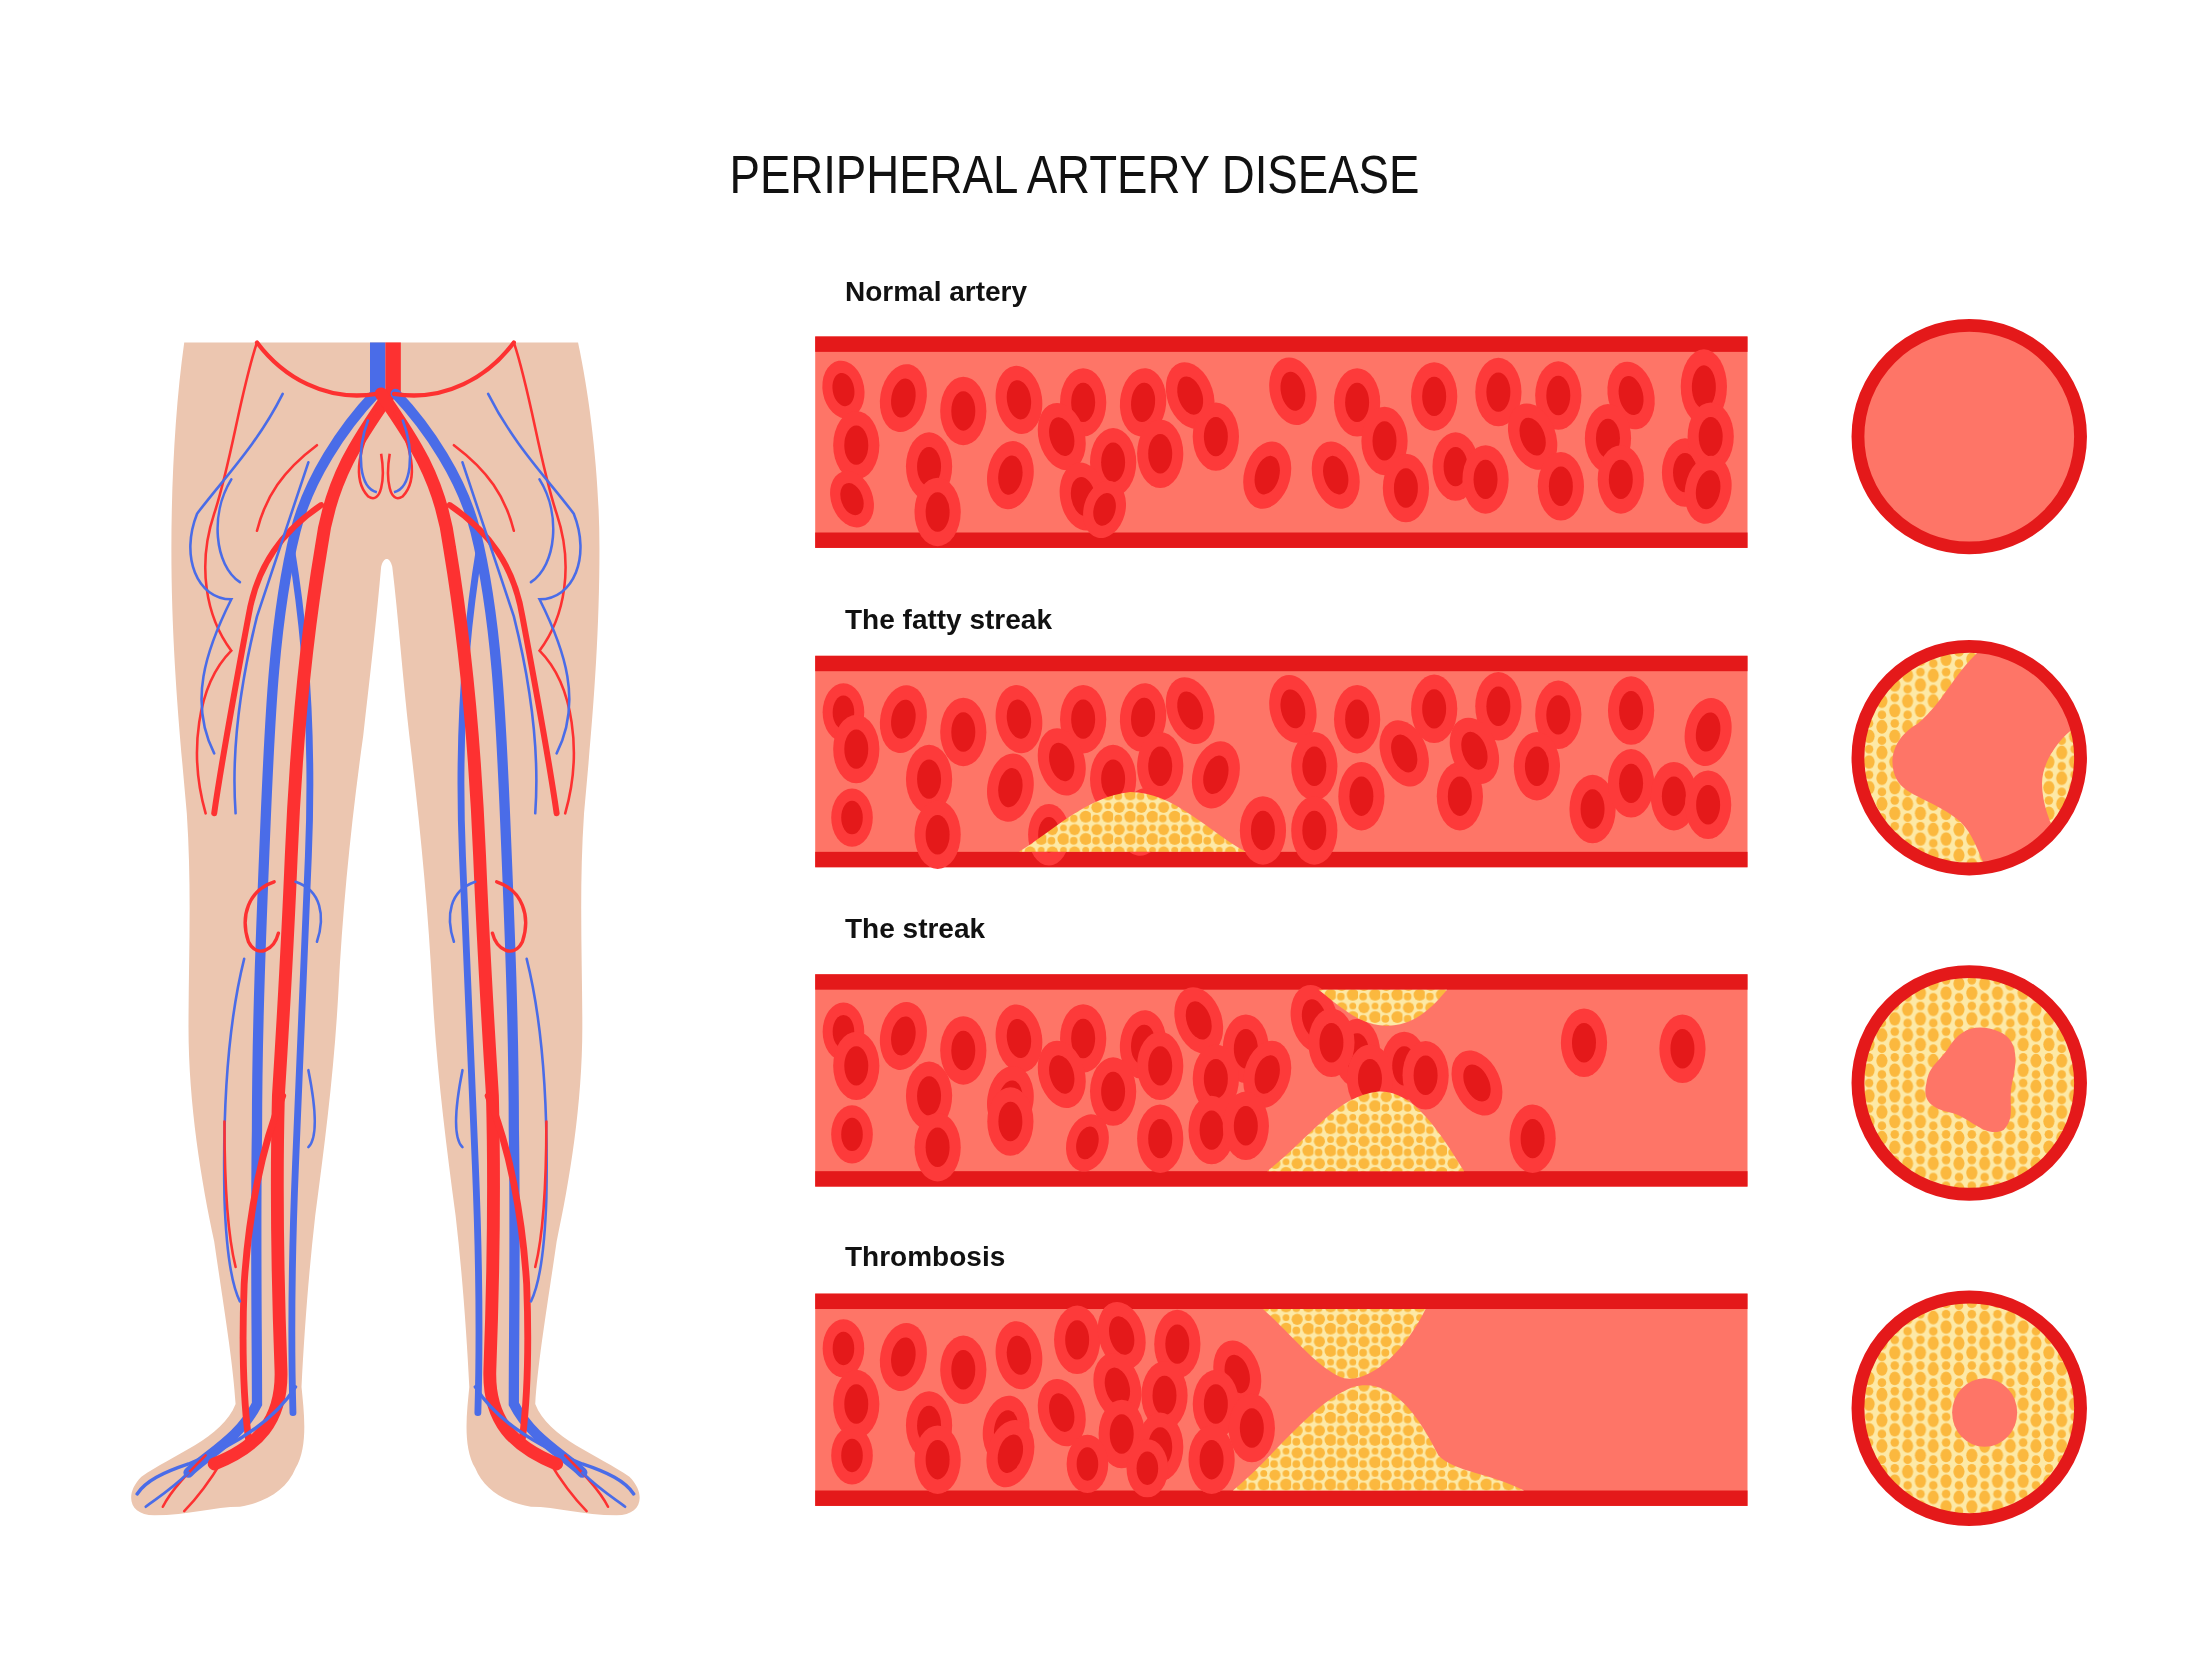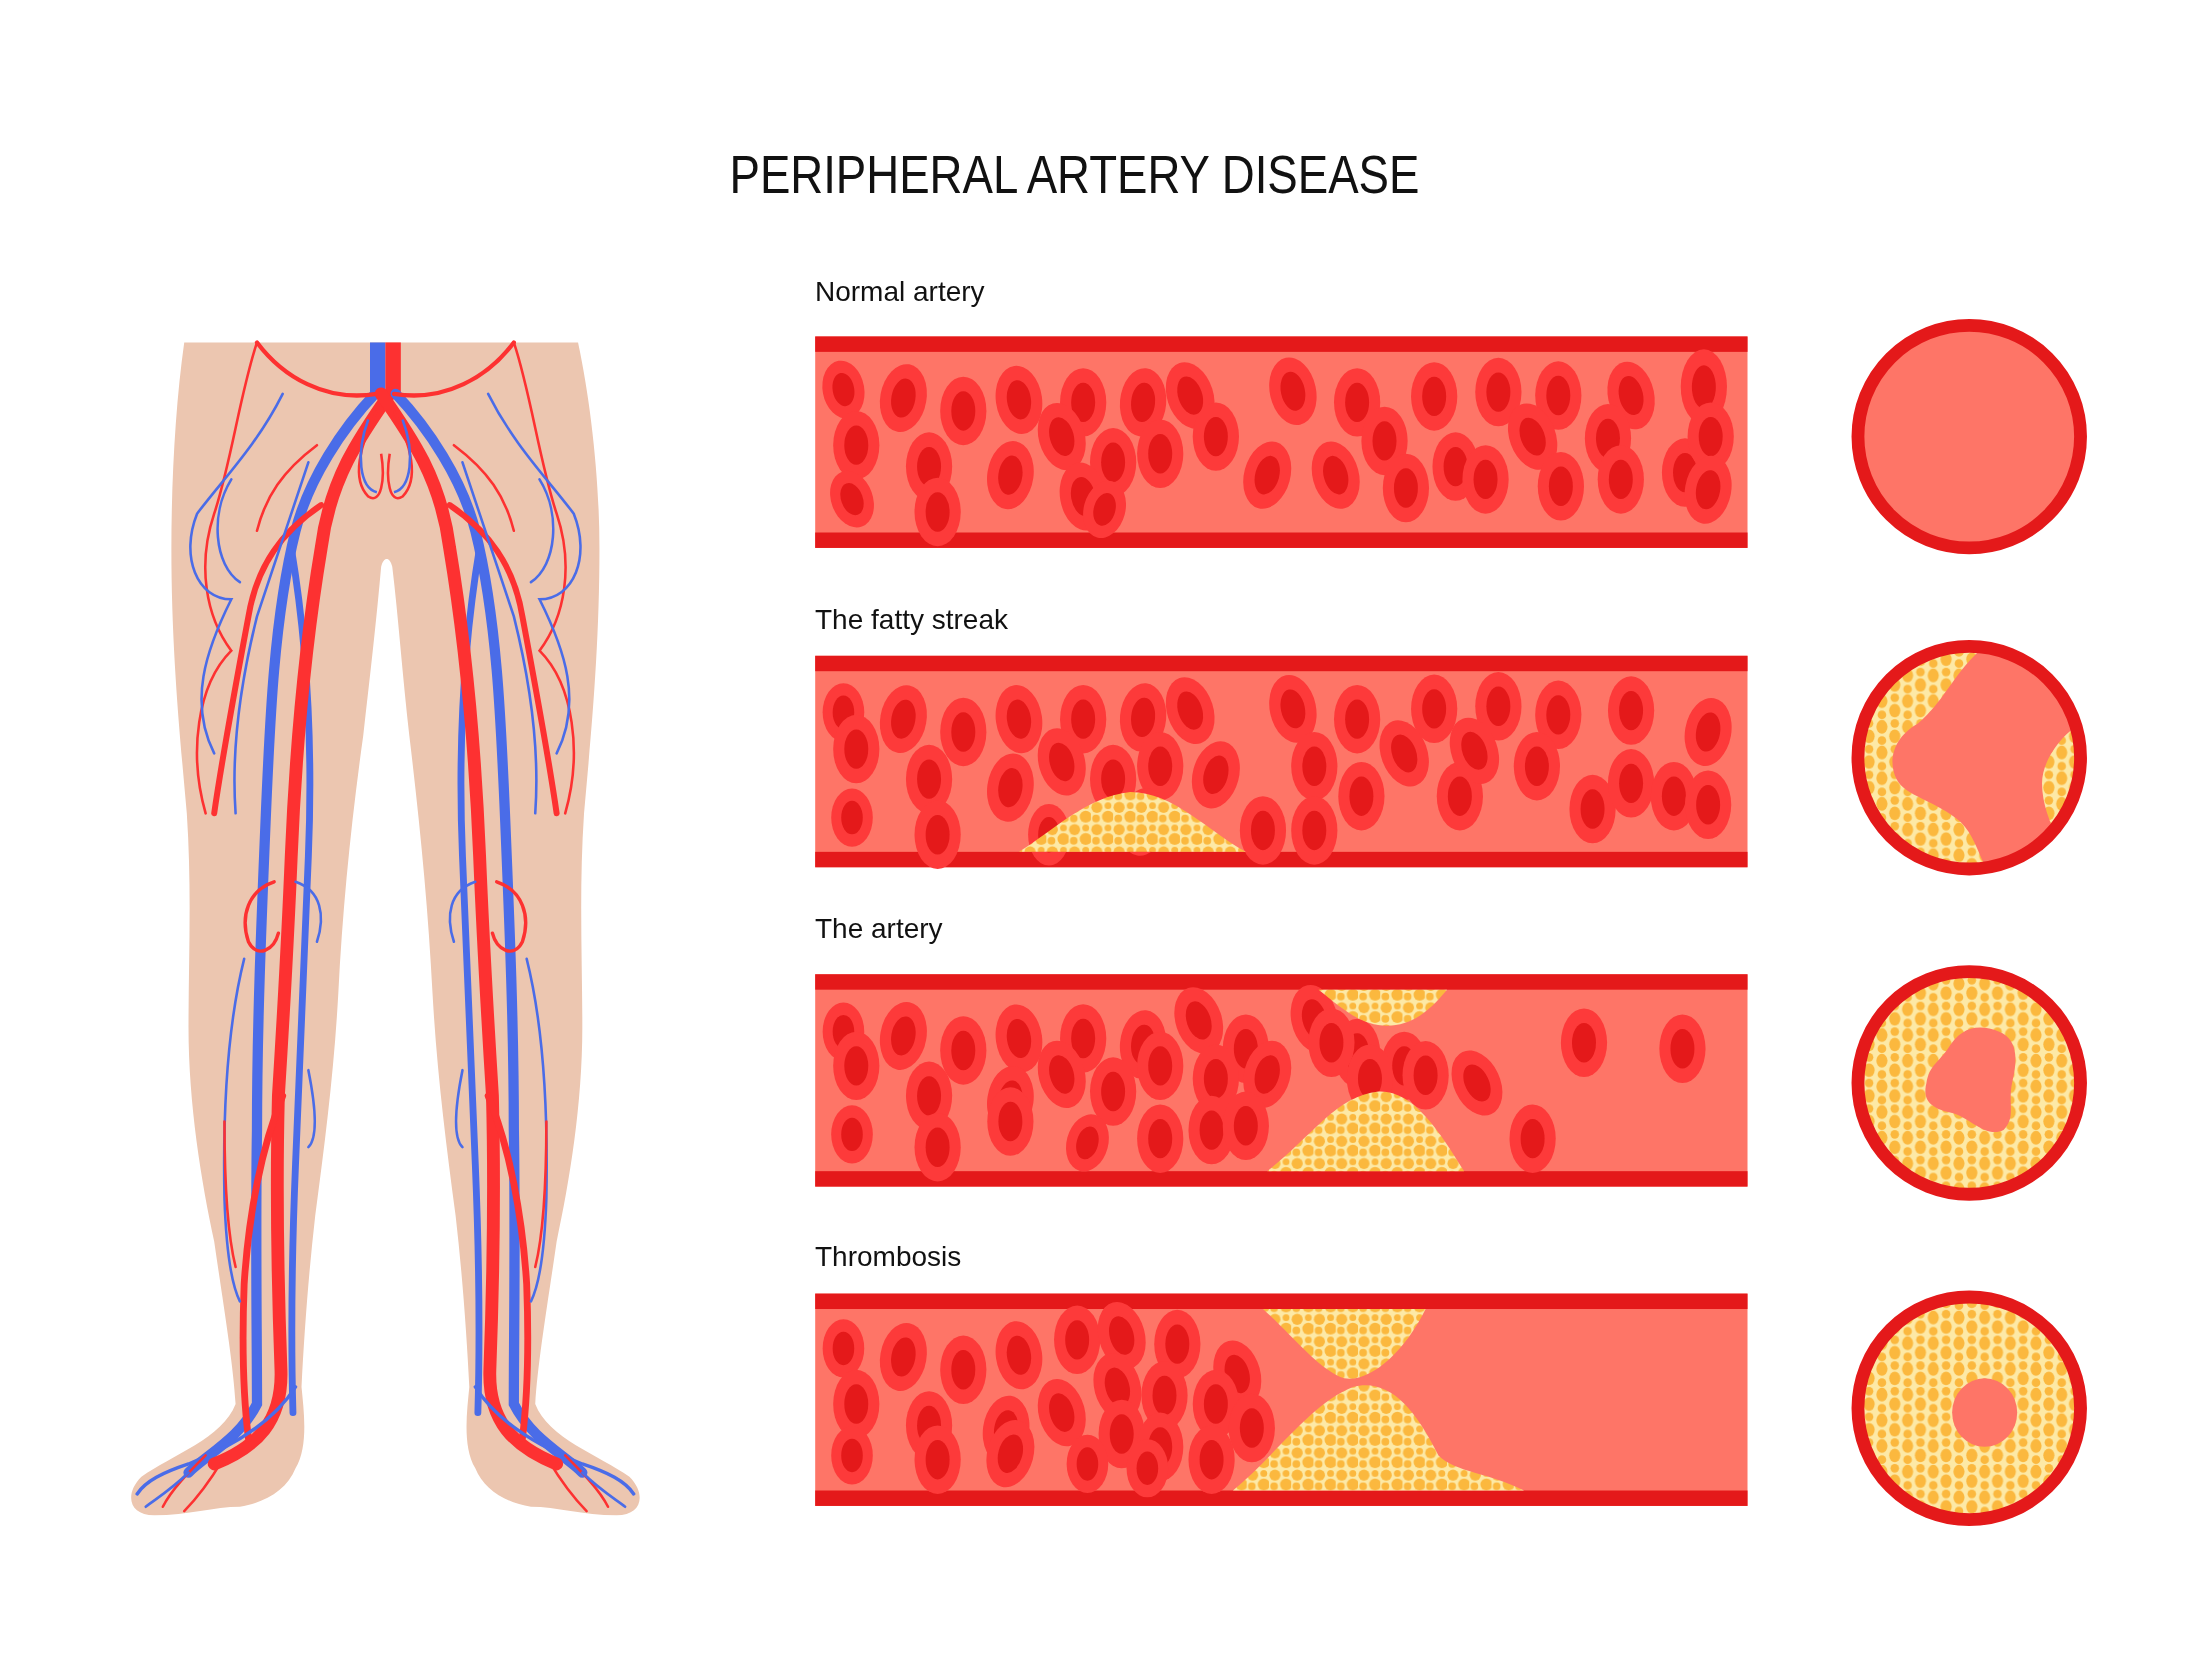--- a/index.html
+++ b/index.html
@@ -1,28 +1,28 @@
 <!DOCTYPE html>
 <html style="font-size:13.7px"><head>
 <meta charset="utf-8">
 <style>
   html, body { margin:0; padding:0; background:#ffffff; }
   body { width:2192px; height:1678px; position:relative; overflow:hidden; font-family:"Liberation Sans", "DejaVu Sans", sans-serif; }
   .title { position:absolute; left:0; width:2149px; top:144px; text-align:center; font-size:53px; color:#111; letter-spacing:0px; transform:scaleX(0.86); transform-origin:1074px 0; }
-  .label { position:absolute; left:815px; font-size:28px; color:#111; }
+  .label { position:absolute; left:845px; font-size:28px; color:#111;font-weight:bold; }
   svg { position:absolute; left:0; top:0; }
 </style>
 </head>
 <body>
 
 <div class="title">PERIPHERAL ARTERY DISEASE</div>
 
 <div class="label" style="top:276px">Normal artery</div>
 <div class="label" style="top:604px">The fatty streak</div>
-<div class="label" style="top:913px">The artery</div>
+<div class="label" style="top:913px">The streak</div>
 <div class="label" style="top:1241px">Thrombosis</div>
 
 <svg width="2192" height="1678" viewBox="0 0 2560 1960">
   <defs>
 
     <g id="rbc">
       <ellipse cx="0" cy="0" rx="27" ry="40" fill="#fd3a3a"></ellipse>
       <ellipse cx="0" cy="0" rx="14" ry="23" fill="#e4191a"></ellipse>
     </g>
 

